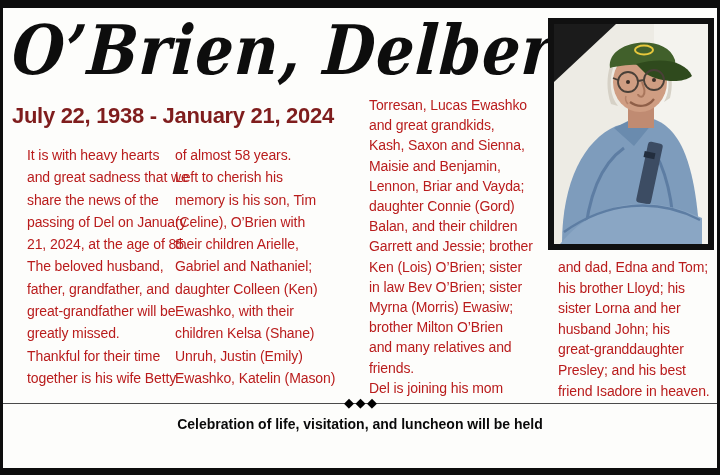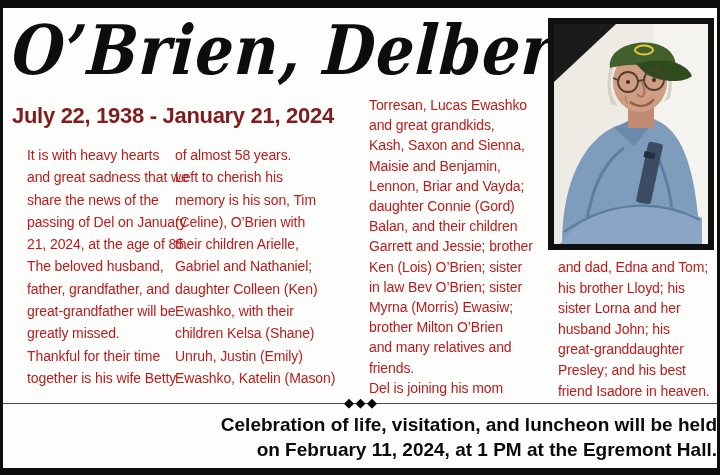--- a/index.html
+++ b/index.html
@@ -68,23 +68,23 @@
     left: 0; right: 0; top: 387px;
     text-align: center;
     font-size: 13px;
     letter-spacing: -1px;
     color: #000;
     line-height: 16px;
   }
   .footer {
     position: absolute;
     left: 0; right: 0; top: 404px;
-    text-align: right;
+    text-align: center;
     font-weight: bold;
-    font-size: 19px;
+    font-size: 14px;
     line-height: 25px;
     color: #0a0a0a;
   }
 </style>
 </head>
 <body>
 
 <div class="sheet">
 
   <div class="title">O’Brien, Delbert</div>
@@ -183,16 +183,15 @@
 husband John; his
 great-granddaughter
 Presley; and his best
 friend Isadore in heaven.</div>
 
   <div class="divider-line"></div>
   <div class="divider-ornament">◆ ◆ ◆</div>
 
   <div class="footer">
     <div>Celebration of life, visitation, and luncheon will be held</div>
-    <div>on February 11, 2024, at 1 PM at the Egremont Hall.</div>
   </div>
 
 </div>
 
 </body></html>

